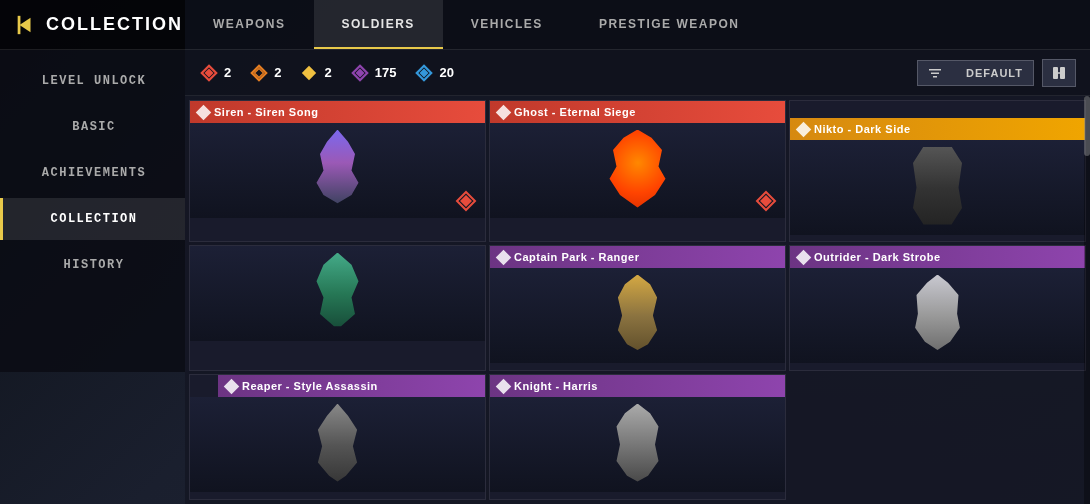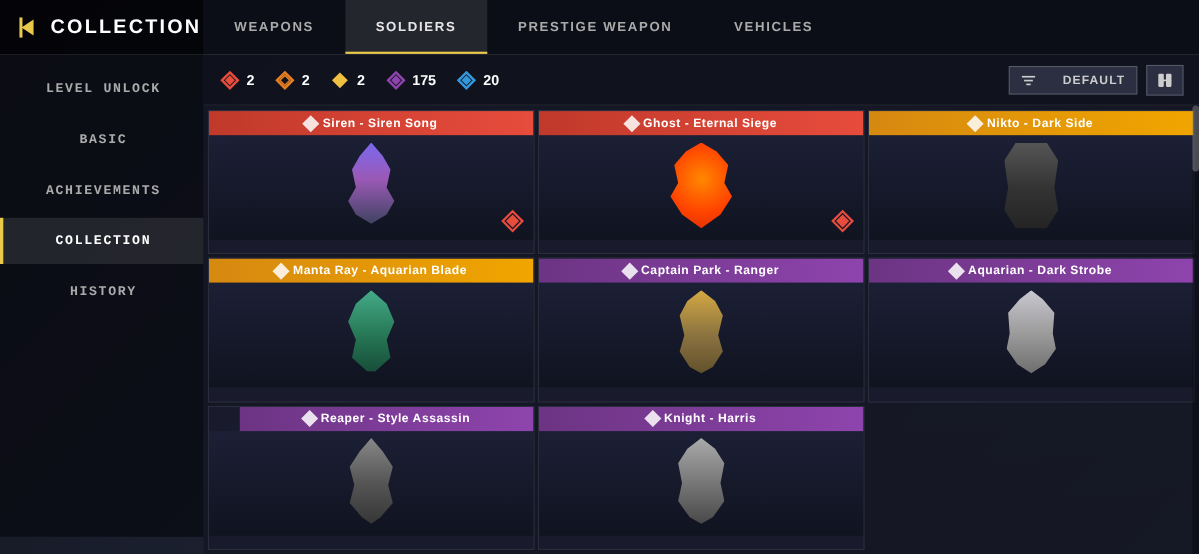--- a/index.html
+++ b/index.html
@@ -23,21 +23,21 @@
       inset: 0;
       background: radial-gradient(ellipse at 80% 50%, rgba(40,50,80,0.5) 0%, transparent 60%);
     }
 
     
     .sidebar {
       position: absolute;
       left: 0;
       top: 0;
       width: 185px;
-      height: 488px;
+      height: 372px;
       background: rgba(10,12,20,0.85);
       display: flex;
       flex-direction: column;
     }
 
     .header-bar {
       display: flex;
       align-items: center;
       padding: 10px 14px;
       height: 50px;
@@ -211,21 +211,20 @@
 
     .card-title {
       padding: 5px 8px;
       font-size: 11px;
       font-weight: 700;
       letter-spacing: 0.5px;
       color: #ffffff;
       display: flex;
       align-items: center;
       gap: 5px;
-      justify-content: center;
     }
 
     .card-image {
       width: 100%;
       height: 95px;
       display: flex;
       align-items: center;
       justify-content: center;
       background: linear-gradient(180deg, rgba(30,35,60,0.6) 0%, rgba(15,18,30,0.9) 100%);
       position: relative;
@@ -282,22 +281,22 @@
     <div class="sidebar-item active">COLLECTION</div>
     <div class="sidebar-item">HISTORY</div>
   </div>
 </div>
 
 <div class="main">
 
   <div class="tabs">
     <div class="tab">WEAPONS</div>
     <div class="tab active">SOLDIERS</div>
+    <div class="tab">VEHICLES</div>
     <div class="tab">PRESTIGE WEAPON</div>
-    <div class="tab">VEHICLES</div>
   </div>
 
   <div class="currency-bar">
     <div class="currency-item">
       <div class="currency-icon">
         <svg width="18" height="18" viewBox="0 0 20 20">
           <polygon points="10,2 18,10 10,18 2,10" fill="none" stroke="#e74c3c" stroke-width="2.5"></polygon>
           <polygon points="10,5 15,10 10,15 5,10" fill="#e74c3c"></polygon>
         </svg>
       </div>
@@ -385,53 +384,49 @@
         <div style="width:70px;height:82px;background: radial-gradient(circle at 50% 40%, #ff8800, #ff4400, #cc2200); clip-path: polygon(50% 0%, 70% 10%, 85% 25%, 80% 45%, 90% 60%, 75% 80%, 50% 95%, 25% 80%, 10% 60%, 20% 45%, 15% 25%, 30% 10%);"></div>
         <div class="badge-icon">
             <svg width="22" height="22" viewBox="0 0 22 22">
     <polygon points="11,2 20,11 11,20 2,11" fill="none" stroke="#e74c3c" stroke-width="2"></polygon>
     <polygon points="11,5 17,11 11,17 5,11" fill="#e74c3c"></polygon>
   </svg>
           </div>
       </div>
     </div>
       <div class="card">
-      <div class="card-title" style="background: linear-gradient(90deg, #d68910, #f0a500);">
+      <div class="card-title" style="background: linear-gradient(90deg, #d68910, #f0a500); margin-top: 17px;">
         <div style="width:11px;height:11px;transform:rotate(45deg);background:rgba(255,255,255,0.85);display:inline-block;flex-shrink:0;"></div>
         <span>Nikto - Dark Side</span>
       </div>
       <div class="card-image">
         <div style="width:70px;height:82px;background: linear-gradient(180deg, #555 0%, #333 50%, #222 100%); clip-path: polygon(30% 0%, 70% 0%, 85% 20%, 80% 50%, 85% 75%, 70% 95%, 30% 95%, 15% 75%, 20% 50%, 15% 20%);"></div>
 
       </div>
     </div>
       <div class="card">
-      <div class="card-title" style="background: linear-gradient(90deg, #d68910, #f0a500);">
-        <div style="width:11px;height:11px;transform:rotate(45deg);background:rgba(255,255,255,0.85);display:inline-block;flex-shrink:0;"></div>
-        <span>Manta Ray - Aquarian Blade</span>
-      </div>
       <div class="card-image">
         <div style="width:70px;height:82px;background: linear-gradient(180deg, #44aa88, #267755, #144433); clip-path: polygon(50% 0%, 70% 15%, 80% 35%, 70% 55%, 75% 75%, 55% 90%, 45% 90%, 25% 75%, 30% 55%, 20% 35%, 30% 15%);"></div>
 
       </div>
     </div>
       <div class="card">
       <div class="card-title" style="background: linear-gradient(90deg, #6c3483, #8e44ad);">
         <div style="width:11px;height:11px;transform:rotate(45deg);background:rgba(255,255,255,0.85);display:inline-block;flex-shrink:0;"></div>
         <span>Captain Park - Ranger</span>
       </div>
       <div class="card-image">
         <div style="width:70px;height:82px;background: linear-gradient(180deg, #d4a843, #8b7340, #5a4a28); clip-path: polygon(50% 0%, 68% 12%, 78% 28%, 72% 50%, 78% 68%, 65% 85%, 50% 92%, 35% 85%, 22% 68%, 28% 50%, 22% 28%, 32% 12%);"></div>
 
       </div>
     </div>
       <div class="card">
       <div class="card-title" style="background: linear-gradient(90deg, #6c3483, #8e44ad);">
         <div style="width:11px;height:11px;transform:rotate(45deg);background:rgba(255,255,255,0.85);display:inline-block;flex-shrink:0;"></div>
-        <span>Aquarian - Dark Strobe</span>
+        <span>Outrider - Dark Strobe</span>
       </div>
       <div class="card-image">
         <div style="width:70px;height:82px;background: linear-gradient(180deg, #c8c8d0, #999, #666); clip-path: polygon(50% 0%, 65% 10%, 80% 25%, 78% 48%, 82% 65%, 68% 82%, 50% 92%, 32% 82%, 18% 65%, 22% 48%, 20% 25%, 35% 10%);"></div>
 
       </div>
     </div>
       <div class="card">
       <div class="card-title" style="background: linear-gradient(90deg, #6c3483, #8e44ad); margin-left: 28px;">
         <div style="width:11px;height:11px;transform:rotate(45deg);background:rgba(255,255,255,0.85);display:inline-block;flex-shrink:0;"></div>
         <span>Reaper - Style Assassin</span>

